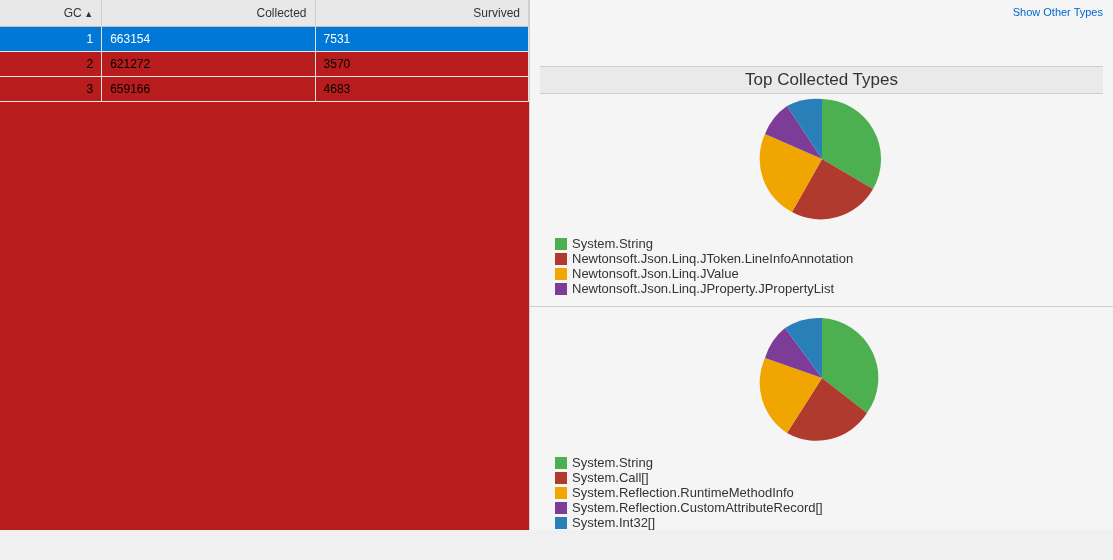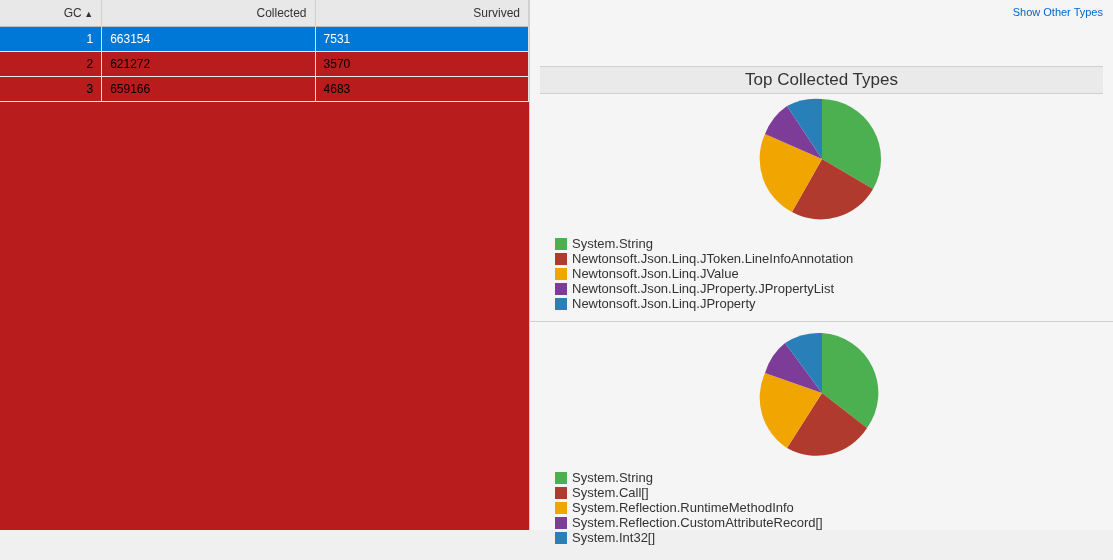--- a/index.html
+++ b/index.html
@@ -280,24 +280,20 @@
                     <span>Newtonsoft.Json.Linq.JToken.LineInfoAnnotation</span>
                   </div>
                   <div class="legend-item">
                     <div class="legend-color" style="background-color: rgb(240, 165, 0);"></div>
                     <span>Newtonsoft.Json.Linq.JValue</span>
                   </div>
                   <div class="legend-item">
                     <div class="legend-color" style="background-color: rgb(125, 60, 152);"></div>
                     <span>Newtonsoft.Json.Linq.JProperty.JPropertyList</span>
                   </div>
-                  <div class="legend-item">
-                    <div class="legend-color" style="background-color: rgb(41, 128, 185);"></div>
-                    <span>Newtonsoft.Json.Linq.JProperty</span>
-                  </div>
                 </div>
             </div>
           </div>
 
           <div class="section-divider"></div>
 
           <div class="chart-block">
             <div class="chart-and-legend">
               <div class="pie-container">
                 <svg width="130" height="130" viewBox="0 0 130 130">

